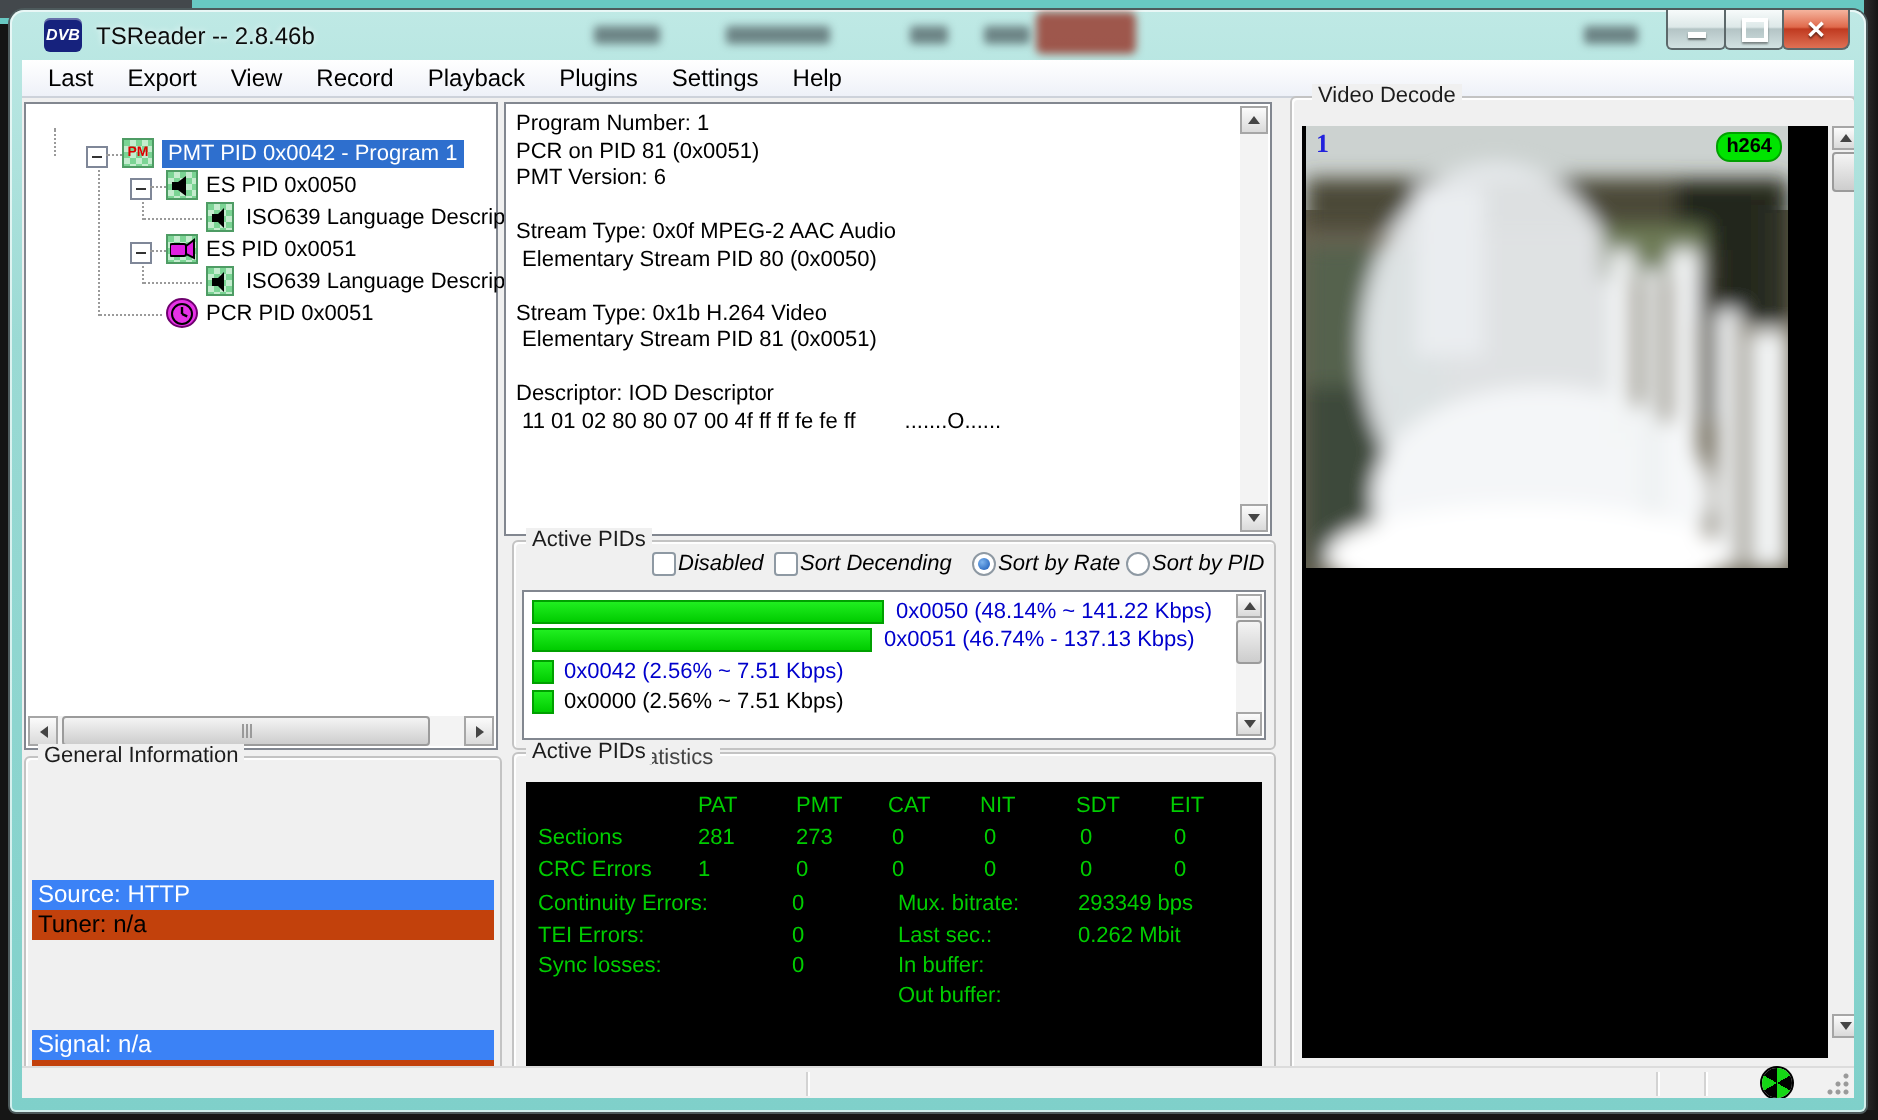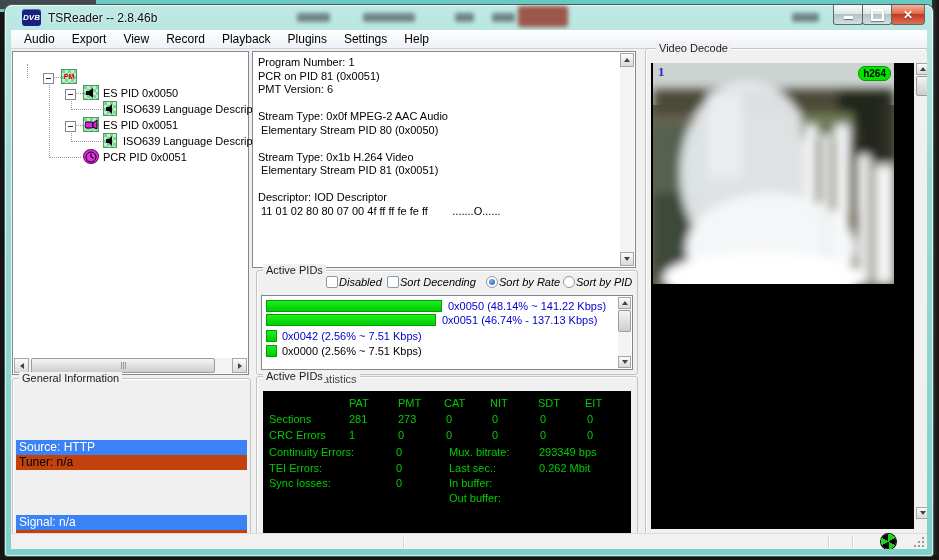--- a/index.html
+++ b/index.html
@@ -153,41 +153,42 @@
           </div>
         <div class="capbtn close">
             <div class="glyph-close">✕</div>
           </div>
       </div>
     </div>
 
     <div class="abs client">
 
       <div class="menubar">
-        <span class="menu-item">Audio</span>
+        <span class="menu-item">Last</span>
         <span class="menu-item">Export</span>
         <span class="menu-item">View</span>
         <span class="menu-item">Record</span>
         <span class="menu-item">Playback</span>
         <span class="menu-item">Plugins</span>
         <span class="menu-item">Settings</span>
         <span class="menu-item">Help</span>
       </div>
 
       <div class="abs panel-white tree">
         <div class="dotv" style="left:14px;top:12px;height:14px;"></div>
         <div class="dotv" style="left:36px;top:28px;height:78px;"></div>
         <div class="dotv" style="left:58px;top:44px;height:14px;"></div>
         <div class="dotv" style="left:58px;top:76px;height:14px;"></div>
 
 
         <div class="tree-row" style="top:17px;">
           <div class="expander" style="left:30px;"></div>
           <div class="doth" style="left:40px;top:8px;width:8px;"></div>
           <div class="ticon" style="left:48px;">PM</div>
+          <span class="tnode sel" style="left:68px;">PMT PID 0x0042 - Program 1</span>
         </div>
 
         <div class="tree-row" style="top:33px;">
           <div class="expander" style="left:52px;"></div>
           <div class="doth" style="left:62px;top:8px;width:8px;"></div>
           <div class="ticon" style="left:70px;">
             <svg width="12" height="12" viewBox="0 0 12 12">
                 <polygon points="1,4 4,4 8,1 8,11 4,8 1,8" fill="#000"></polygon>
               </svg>
           </div>

